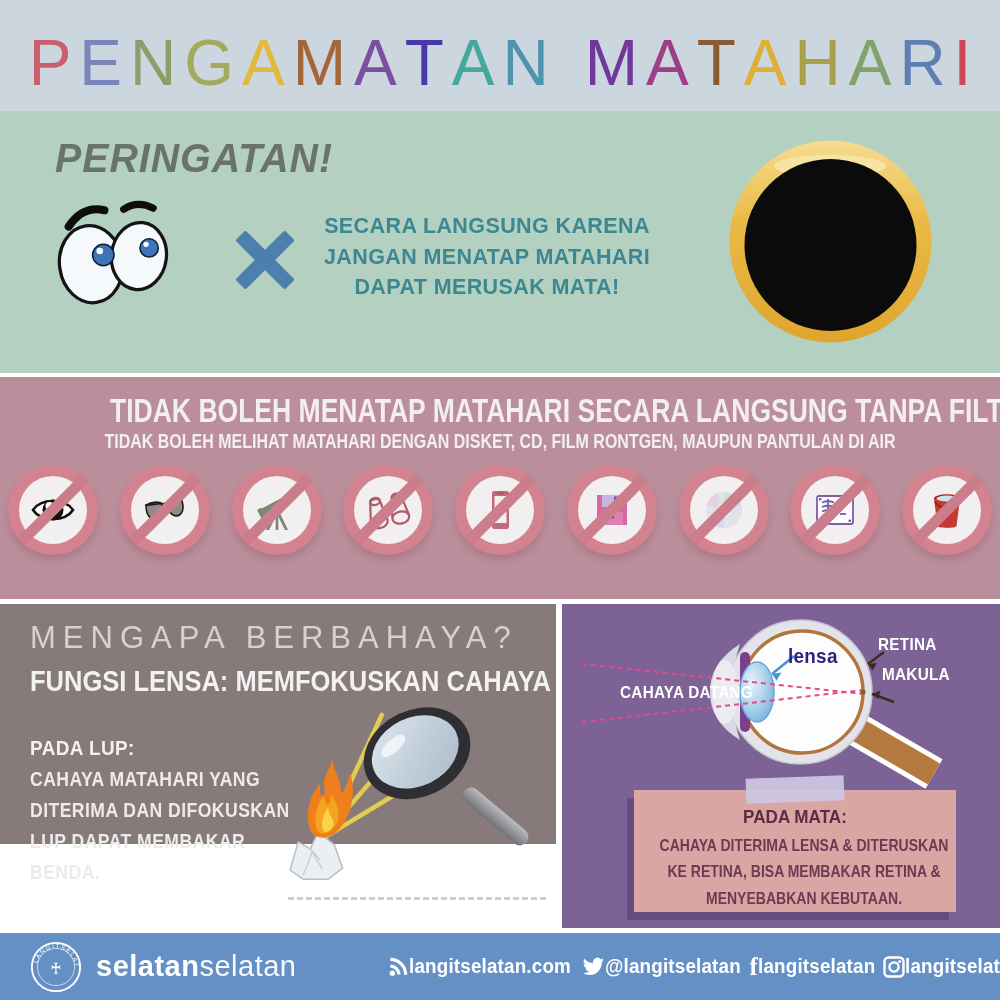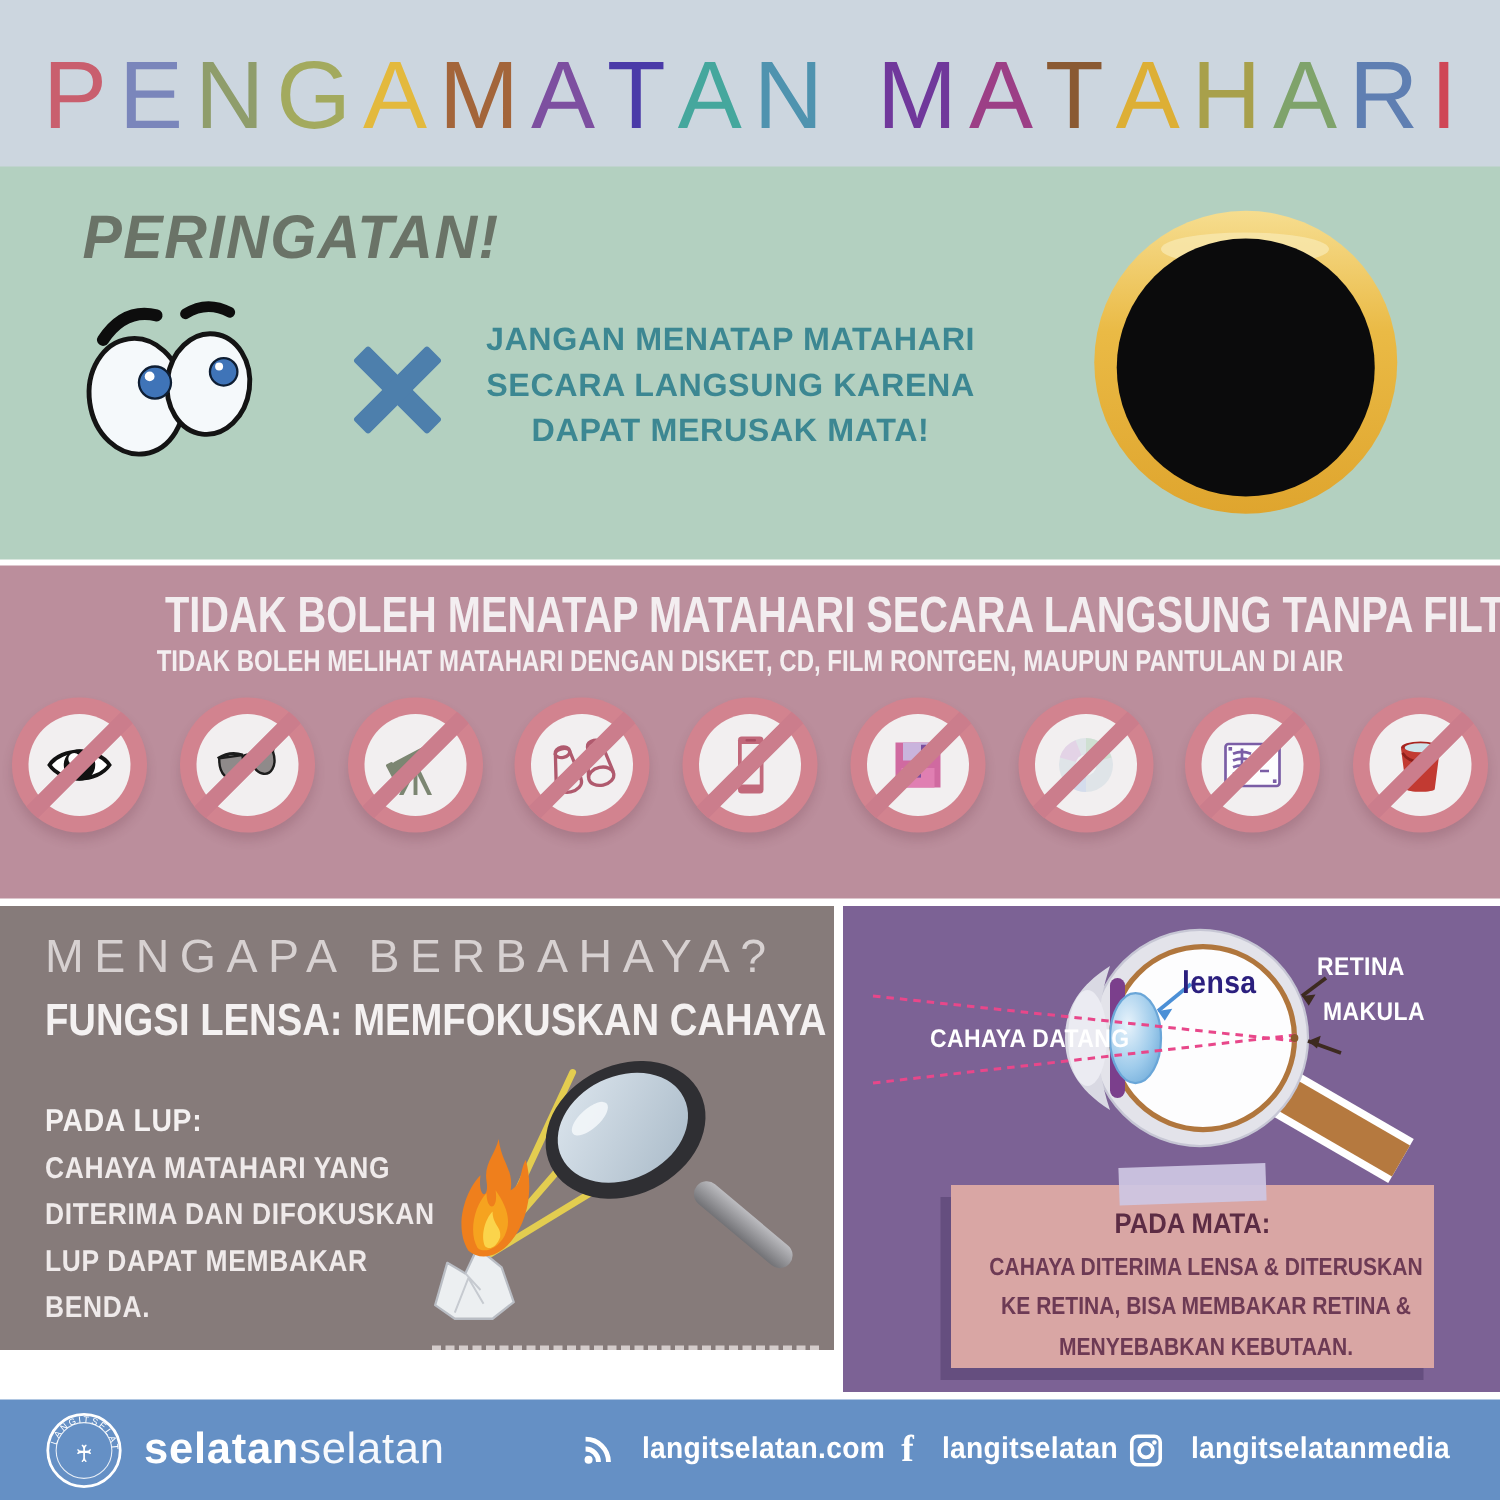--- a/index.html
+++ b/index.html
@@ -33,21 +33,21 @@
   .icon-row{position:absolute;top:88px;left:0;width:1000px;padding:0 8px;box-sizing:border-box;
       display:flex;justify-content:space-between;}
   .pcircle{position:relative;width:90px;height:90px;border-radius:50%;background:#d2838f;
       overflow:hidden;box-shadow:0 5px 7px rgba(90,40,55,.18);flex:0 0 auto;}
   .pinner{position:absolute;left:11px;top:11px;width:68px;height:68px;border-radius:50%;
       background:#f2eff0;display:flex;align-items:center;justify-content:center;}
   .pslash{position:absolute;left:50%;top:50%;width:102px;height:11px;background:#cb7d8c;
       transform:translate(-50%,-50%) rotate(-45deg);border-radius:3px;}
 
   
-  .why{top:604px;width:556px;height:296px;background:#867b7a;}
+  .why{top:604px;width:556px;height:240px;background:#867b7a;}
   .why-h1{position:absolute;left:30px;top:16px;font-size:31px;font-weight:400;color:#d7d1d1;
       letter-spacing:7px;white-space:nowrap;}
   .why-h2{position:absolute;left:30px;top:60px;font-size:30px;font-weight:bold;color:#f4f1f1;
       white-space:nowrap;transform:scaleX(.85);transform-origin:left;}
   .lup-title{position:absolute;left:30px;top:132px;font-size:21px;font-weight:bold;color:#f4f1f1;
       transform:scaleX(.9);transform-origin:left;letter-spacing:.5px;}
   .lup-text{position:absolute;left:30px;top:160px;width:330px;font-size:20px;font-weight:bold;
       color:#efeaea;line-height:1.55;transform:scaleX(.88);transform-origin:left;letter-spacing:.5px;}
   .scene-wrap{position:absolute;left:276px;top:76px;}
   .dash-line{position:absolute;left:288px;top:293px;width:258px;border-top:3px dashed #d3cbca;}
@@ -71,21 +71,21 @@
       color:#6d3a54;line-height:1.6;transform:scaleX(.85);transform-origin:center top;}
 
   
   .footer{top:933px;height:67px;background:#6590c5;display:flex;align-items:center;
       padding:0 30px;color:#fff;}
   .brand{display:flex;align-items:center;gap:14px;flex:0 0 auto;}
   .brand-text{font-size:29px;letter-spacing:.5px;}
   .brand-text b{font-weight:bold;}
   .brand-text span{font-weight:400;opacity:.95;}
   .flinks{flex:1;display:flex;justify-content:space-between;margin-left:92px;align-items:center;}
-  .flink{display:flex;align-items:center;gap:19px;cursor:pointer;}
+  .flink{display:flex;align-items:center;gap:0;cursor:pointer;}
   .flink .lbl{font-size:20px;font-weight:bold;letter-spacing:.2px;transform:scaleX(.94);transform-origin:left;}
   .fb-glyph{font-size:25px;font-weight:bold;line-height:1;font-family:"Liberation Serif",serif;}
 </style>
 </head>
 <body>
 
 <div class="page">
 
   <header class="title-band">
     <h1 id="title-letters" style="margin:0;"><span class="tl" style="color: rgb(201, 95, 110);">P</span><span class="tl" style="color: rgb(122, 134, 187);">E</span><span class="tl" style="color: rgb(143, 157, 107);">N</span><span class="tl" style="color: rgb(163, 170, 94);">G</span><span class="tl" style="color: rgb(227, 185, 61);">A</span><span class="tl" style="color: rgb(163, 101, 58);">M</span><span class="tl" style="color: rgb(125, 79, 160);">A</span><span class="tl" style="color: rgb(74, 58, 168);">T</span><span class="tl" style="color: rgb(69, 167, 157);">A</span><span class="tl" style="color: rgb(79, 147, 175);">N</span><span class="tl" style="width: 20px;"> </span><span class="tl" style="color: rgb(112, 56, 155);">M</span><span class="tl" style="color: rgb(156, 63, 134);">A</span><span class="tl" style="color: rgb(138, 90, 51);">T</span><span class="tl" style="color: rgb(221, 175, 53);">A</span><span class="tl" style="color: rgb(168, 160, 75);">H</span><span class="tl" style="color: rgb(127, 163, 107);">A</span><span class="tl" style="color: rgb(95, 127, 178);">R</span><span class="tl" style="color: rgb(207, 70, 86);">I</span></h1>
@@ -108,22 +108,22 @@
     </div>
 
     <div class="x-wrap">
       <svg width="74" height="74" viewBox="0 0 72 72">
         <rect x="2" y="29" width="68" height="14" rx="2" fill="#4d7fac" transform="rotate(45 36 36)"></rect>
         <rect x="2" y="29" width="68" height="14" rx="2" fill="#4d7fac" transform="rotate(-45 36 36)"></rect>
       </svg>
     </div>
 
     <div class="warn-msg">
+      <div>SECARA LANGSUNG KARENA</div>
       <div>JANGAN MENATAP MATAHARI</div>
-      <div>SECARA LANGSUNG KARENA</div>
       <div>DAPAT MERUSAK MATA!</div>
     </div>
 
     <div class="eclipse-wrap">
       <svg width="207" height="207" viewBox="0 0 207 207">
         <defs>
           <linearGradient id="gold" x1="0" y1="0" x2="0" y2="1">
             <stop offset="0" stop-color="#f6dd8f"></stop>
               <stop offset=".4" stop-color="#eaba45"></stop>
               <stop offset="1" stop-color="#dfa52e"></stop>
@@ -361,20 +361,26 @@
     <div class="flinks">
       <div class="flink">
         <svg width="21" height="21" viewBox="0 0 22 22">
           <circle cx="4.6" cy="18" r="2.8" fill="#fff"></circle>
           <path d="M2.5 10.5 a9 9 0 0 1 9 9" stroke="#fff" stroke-width="3.4" fill="none"></path>
           <path d="M2.5 3.6 a16 16 0 0 1 16 16" stroke="#fff" stroke-width="3.4" fill="none"></path>
         </svg>
         <span class="lbl">langitselatan.com</span>
       </div>
       <div class="flink">
+        <svg width="23" height="20" viewBox="0 0 24 20">
+          <path d="M23 2.6c-.8.4-1.7.7-2.6.8a4.6 4.6 0 0 0 2-2.6c-.9.5-1.8.9-2.9 1.1A4.5 4.5 0 0 0 11.7 6 12.8 12.8 0 0 1 2.4 1.3a4.5 4.5 0 0 0 1.4 6A4.4 4.4 0 0 1 1.8 6.8v.1a4.5 4.5 0 0 0 3.6 4.4 4.5 4.5 0 0 1-2 .1 4.5 4.5 0 0 0 4.2 3.1A9 9 0 0 1 .9 16.3a12.7 12.7 0 0 0 6.9 2c8.3 0 12.8-6.9 12.8-12.8v-.6c.9-.6 1.6-1.4 2.4-2.3z" fill="#fff"></path>
+        </svg>
+        <span class="lbl">@langitselatan</span>
+      </div>
+      <div class="flink">
         <span class="fb-glyph">f</span>
         <span class="lbl">langitselatan</span>
       </div>
       <div class="flink">
         <svg width="22" height="22" viewBox="0 0 22 22">
           <rect x="1.5" y="1.5" width="19" height="19" rx="4" fill="none" stroke="#fff" stroke-width="2.4"></rect>
           <circle cx="11" cy="11" r="4.6" fill="none" stroke="#fff" stroke-width="2.4"></circle>
           <circle cx="16.6" cy="5.6" r="1.5" fill="#fff"></circle>
         </svg>
         <span class="lbl">langitselatanmedia</span>

